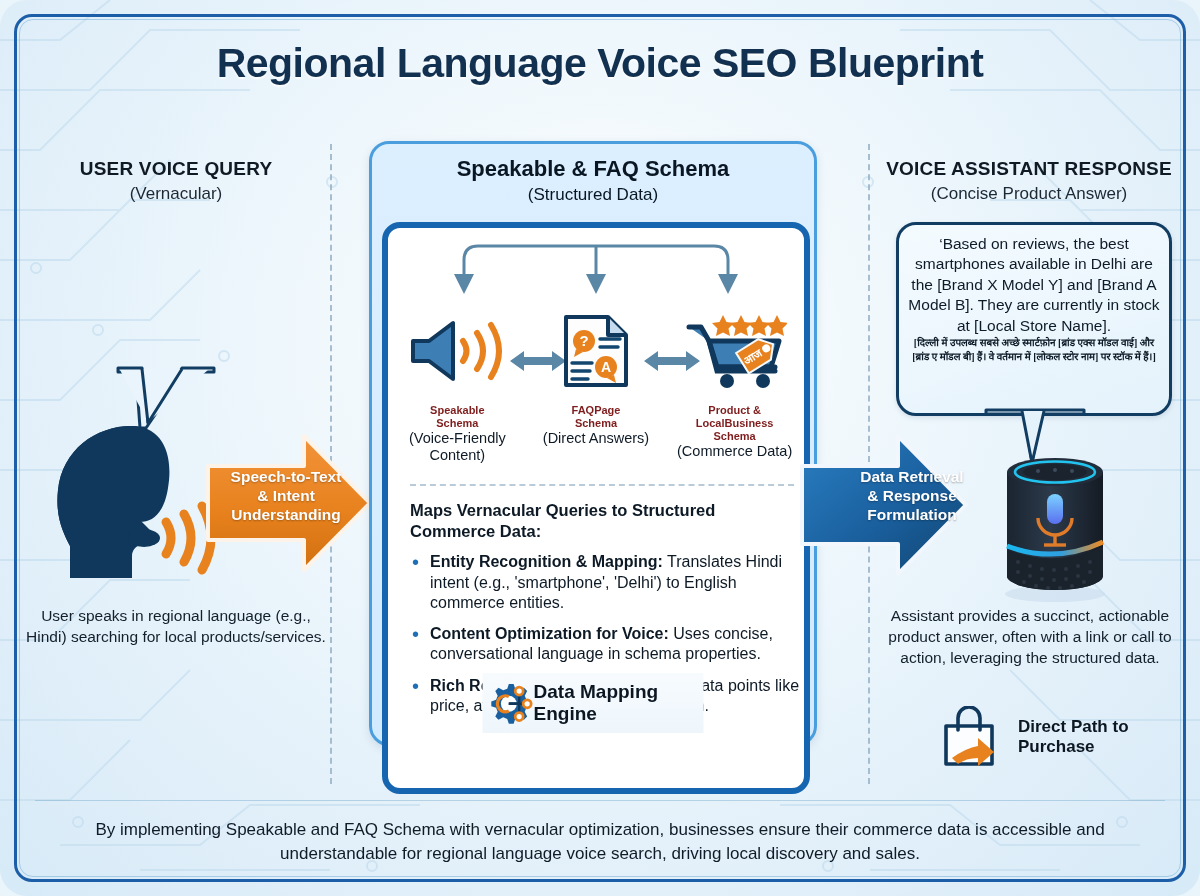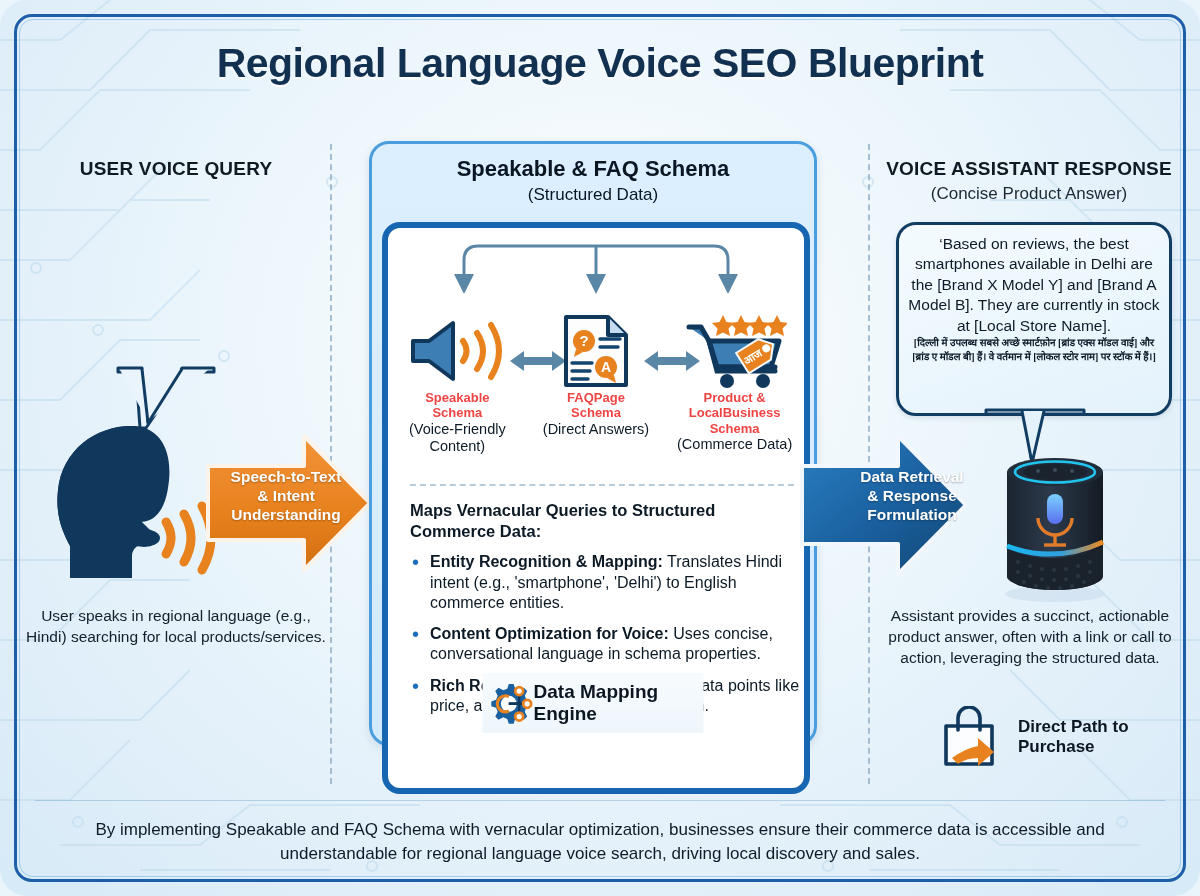--- a/index.html
+++ b/index.html
@@ -145,21 +145,21 @@
     overflow: hidden;
   }
 
   
   #schema-row {
     position: absolute; left: 0; top: 86px; width: 100%;
     display: flex; justify-content: space-around; align-items: flex-start;
   }
   .schema-item { width: 132px; text-align: center; }
   .schema-icon { height: 74px; display:flex; align-items:center; justify-content:center; }
-  .schema-name { font-size: 13px; font-weight: 800; line-height:1.18; margin-top: 2px; color:#ef4444; }
+  .schema-name { font-size: 11px; font-weight: 800; line-height:1.18; margin-top: 16px; color:#7f1d1d; }
   .schema-sub  { font-size: 14.5px; font-weight: 400; line-height:1.18; color:#0e1a26; }
 
   .bidir { position: absolute; top: 120px; }
 
   .hr-dash {
     position: absolute; left: 22px; top: 256px; width: 384px;
     border-top: 2px dashed #b9cbd8;
   }
 
   
@@ -278,20 +278,21 @@
   <div class="frame"></div>
   <div class="frame-inner"></div>
 
   <div class="title">Regional Language Voice SEO Blueprint</div>
 
   <div class="vdash left"></div>
   <div class="vdash right"></div>
 
   <div class="col-head" id="head-left">
     <div class="h1">USER VOICE QUERY</div>
+    <div class="h2">(Vernacular)</div>
   </div>
 
   <svg class="tail" style="left:96px; top:366px;" width="120" height="64" viewBox="0 0 120 64">
     <path d="M22 2 L46 2 L52 56 L86 2 L118 2 L118 6 L88 6 L50 62 L44 62 L40 6 L22 6 Z" fill="#e9f4fc" stroke="#123d63" stroke-width="3" stroke-linejoin="round"></path>
     <path d="M24 4 H112 L52 56 Z" fill="#e9f4fc" stroke="none"></path>
     <path d="M46 3 L52 57 L86 3" fill="#e9f4fc" stroke="#123d63" stroke-width="3" stroke-linejoin="round"></path>
   </svg>
 
   <svg style="position:absolute; left:36px; top:418px;" width="192" height="172" viewBox="0 0 192 172">
     <path d="M95 8 C60 8 26 32 22 72 C19 100 28 116 34 128 L34 160 L96 160 L96 138

